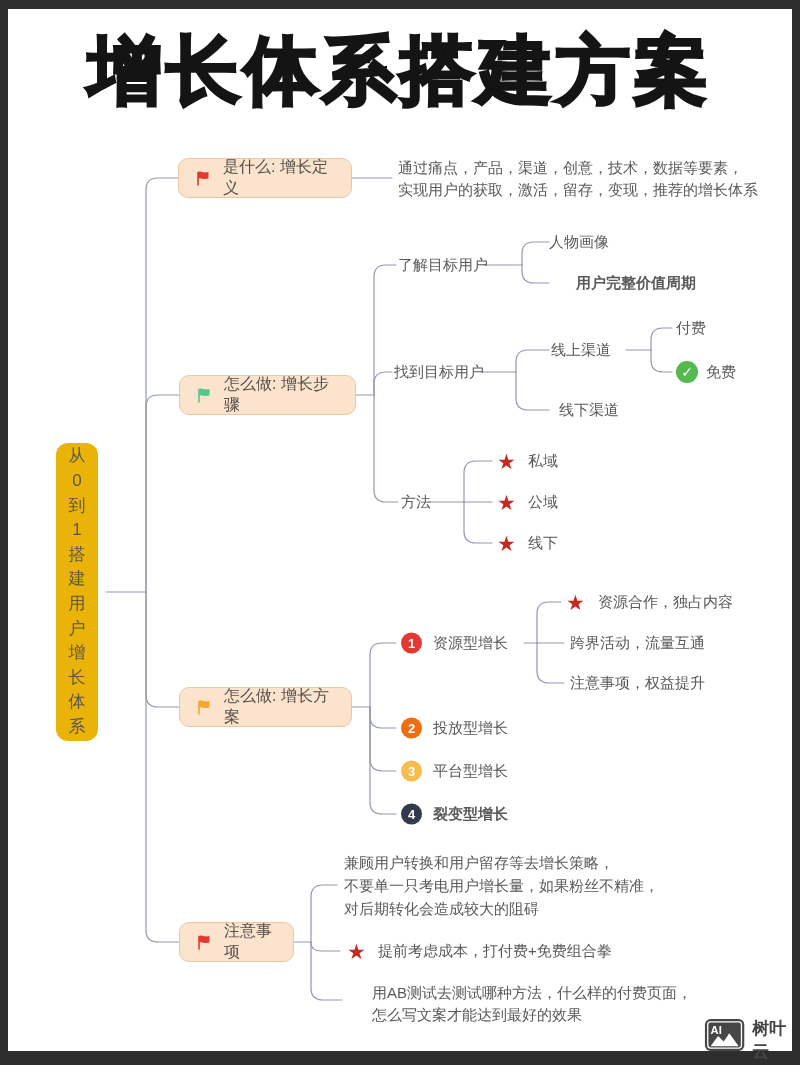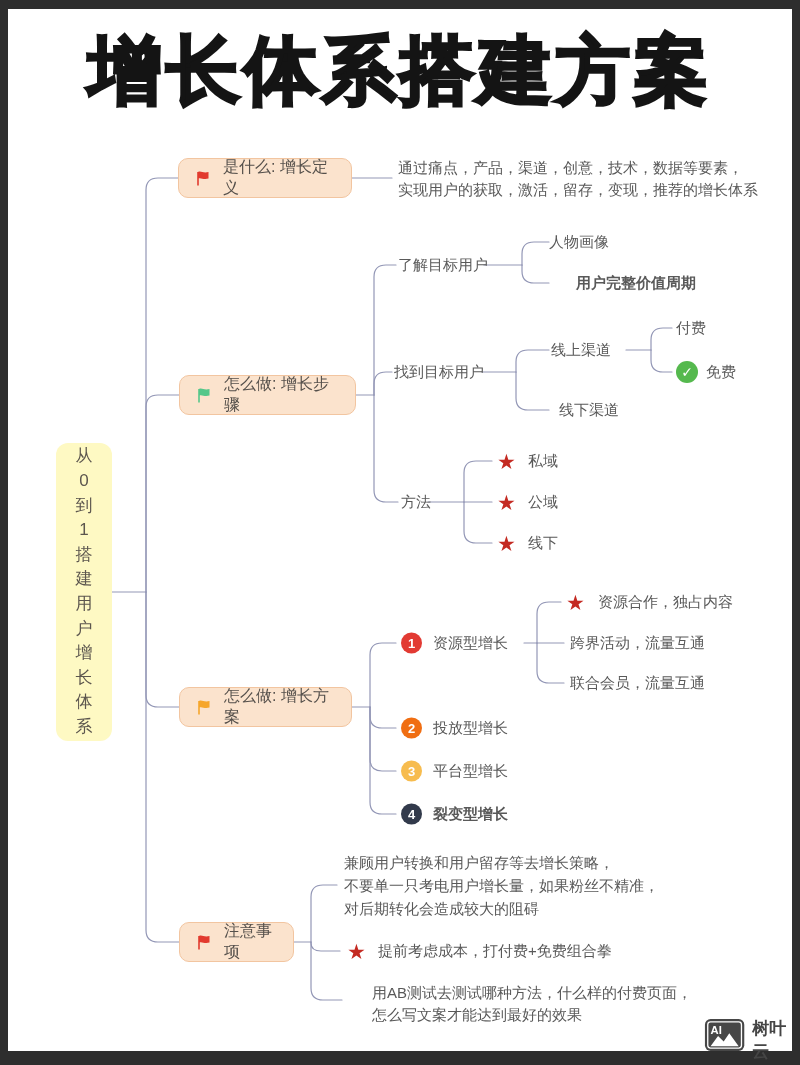--- a/index.html
+++ b/index.html
@@ -6,21 +6,21 @@
   body{font-family:"Liberation Sans","DejaVu Sans",sans-serif;}
   #canvas{position:relative;width:800px;height:1065px;background:#2e2e2e;overflow:hidden;}
   .page{position:absolute;left:8px;top:9px;width:784px;height:1042px;background:#ffffff;}
   .title{position:absolute;left:0;right:0;top:22px;text-align:center;font-size:74px;font-weight:900;
          color:#141414;-webkit-text-stroke:3px #141414;letter-spacing:4px;white-space:nowrap;}
   svg.connectors{position:absolute;left:0;top:0;z-index:1;}
   .node{position:absolute;z-index:2;display:flex;align-items:center;gap:11px;box-sizing:border-box;
         background:#fbe3cd;border:1px solid #f2c5a0;border-radius:10px;padding:0 12px 0 16px;
         font-size:16px;color:#55504b;height:40px;}
   .node .flag{flex:0 0 auto;display:block;}
-  .rootnode{position:absolute;z-index:2;left:56px;top:443px;width:56px;height:298px;background:#fef9c3;
+  .rootnode{position:absolute;z-index:2;left:56px;top:443px;width:42px;height:298px;background:#eab308;
         border-radius:12px;display:flex;align-items:center;justify-content:center;}
   .roottext{width:20px;font-size:17px;line-height:24.6px;color:#5c564e;text-align:center;word-break:break-all;}
   .leaf{position:absolute;z-index:2;font-size:15px;color:#595959;white-space:nowrap;transform:translateY(-50%);}
   .leafblock{position:absolute;z-index:2;font-size:15px;color:#595959;white-space:nowrap;line-height:23px;}
   .leafblock.tight{line-height:21.5px;}
   .star{position:absolute;z-index:2;font-size:21px;line-height:1;transform:translateY(-50%);}
   .numcircle{position:absolute;z-index:2;width:21px;height:21px;border-radius:50%;color:#fff;
         display:flex;align-items:center;justify-content:center;font-size:13px;font-weight:bold;transform:translateY(-50%);}
   .check{position:absolute;z-index:2;width:22px;height:22px;border-radius:50%;color:#fff;font-size:14px;font-weight:bold;
         display:flex;align-items:center;justify-content:center;transform:translateY(-50%);}
@@ -129,21 +129,21 @@
       <line x1="3" y1="2" x2="3" y2="15.5" stroke-width="1.6" stroke="#f6a62b"></line>
     </svg>
     <span>怎么做: 增长方案</span>
   </div>
 
   <span class="numcircle" style="left: 401px; top: 643px; background: rgb(226, 58, 51);">1</span>
   <div class="leaf" style="left:433px;top:643px;">资源型增长</div>
   <span class="star" style="left: 566px; top: 602px; color: rgb(196, 42, 34);">★</span>
   <div class="leaf" style="left:598px;top:602px;">资源合作，独占内容</div>
   <div class="leaf" style="left:570px;top:643px;">跨界活动，流量互通</div>
-  <div class="leaf" style="left:570px;top:683px;">联合会员，流量互通</div>
+  <div class="leaf" style="left:570px;top:683px;">注意事项，权益提升</div>
 
   <span class="numcircle" style="left: 401px; top: 728px; background: rgb(240, 110, 18);">2</span>
   <div class="leaf" style="left:433px;top:728px;">投放型增长</div>
   <span class="numcircle" style="left: 401px; top: 771px; background: rgb(247, 188, 78);">3</span>
   <div class="leaf" style="left:433px;top:771px;">平台型增长</div>
   <span class="numcircle" style="left: 401px; top: 814px; background: rgb(50, 58, 75);">4</span>
   <div class="leaf" style="left:433px;top:814px;font-weight:bold;">裂变型增长</div>
 
   <div class="node" style="left:179px;top:922px;width:115px;">
     <svg class="flag" width="17" height="17" viewBox="0 0 17 17">

